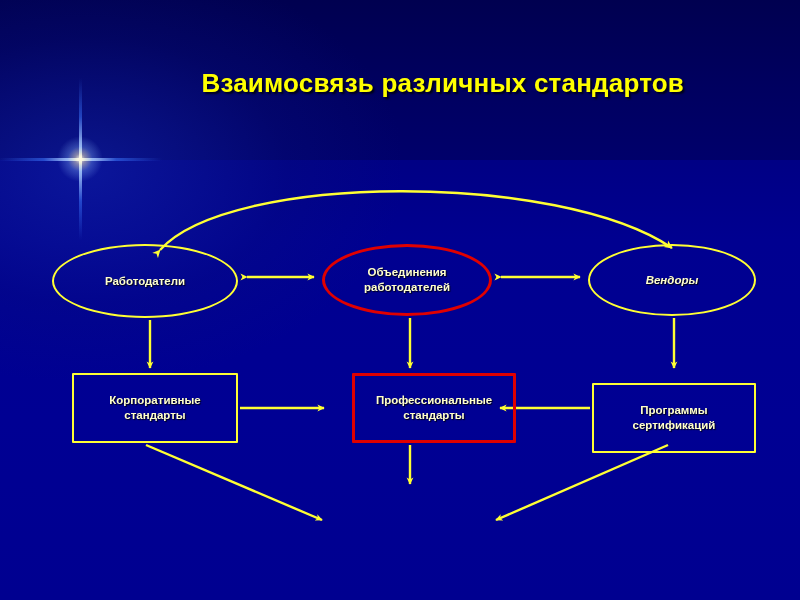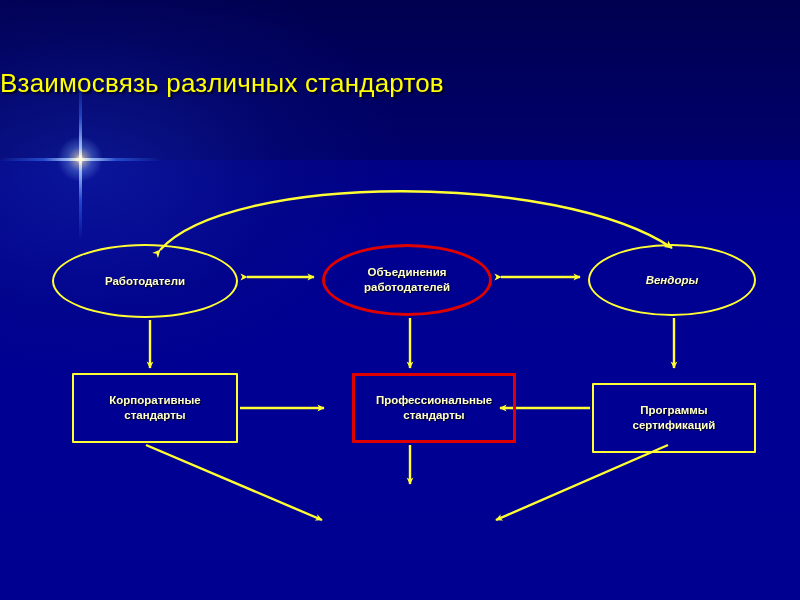--- a/index.html
+++ b/index.html
@@ -55,24 +55,24 @@
     width: 46px; height: 46px;
     margin: -23px 0 0 -23px;
     border-radius: 50%;
     background: radial-gradient(circle, rgba(255,250,225,0.95) 0%, rgba(255,245,200,0.5) 16%, rgba(140,185,255,0.30) 38%, rgba(40,80,220,0) 70%);
   }
   
   .title {
     position: absolute;
     left: 0; top: 68px;
     width: 684px;
-    text-align: left;
+    text-align: right;
     color: #ffff00;
     font-size: 26px;
-    font-weight: normal;
+    font-weight: bold;
     letter-spacing: 0.2px;
     text-shadow: 2px 2px 2px rgba(0,0,0,0.75);
     white-space: nowrap;
   }
   
   #wires {
     position: absolute;
     left: 0; top: 0;
     width: 800px; height: 600px;
   }

